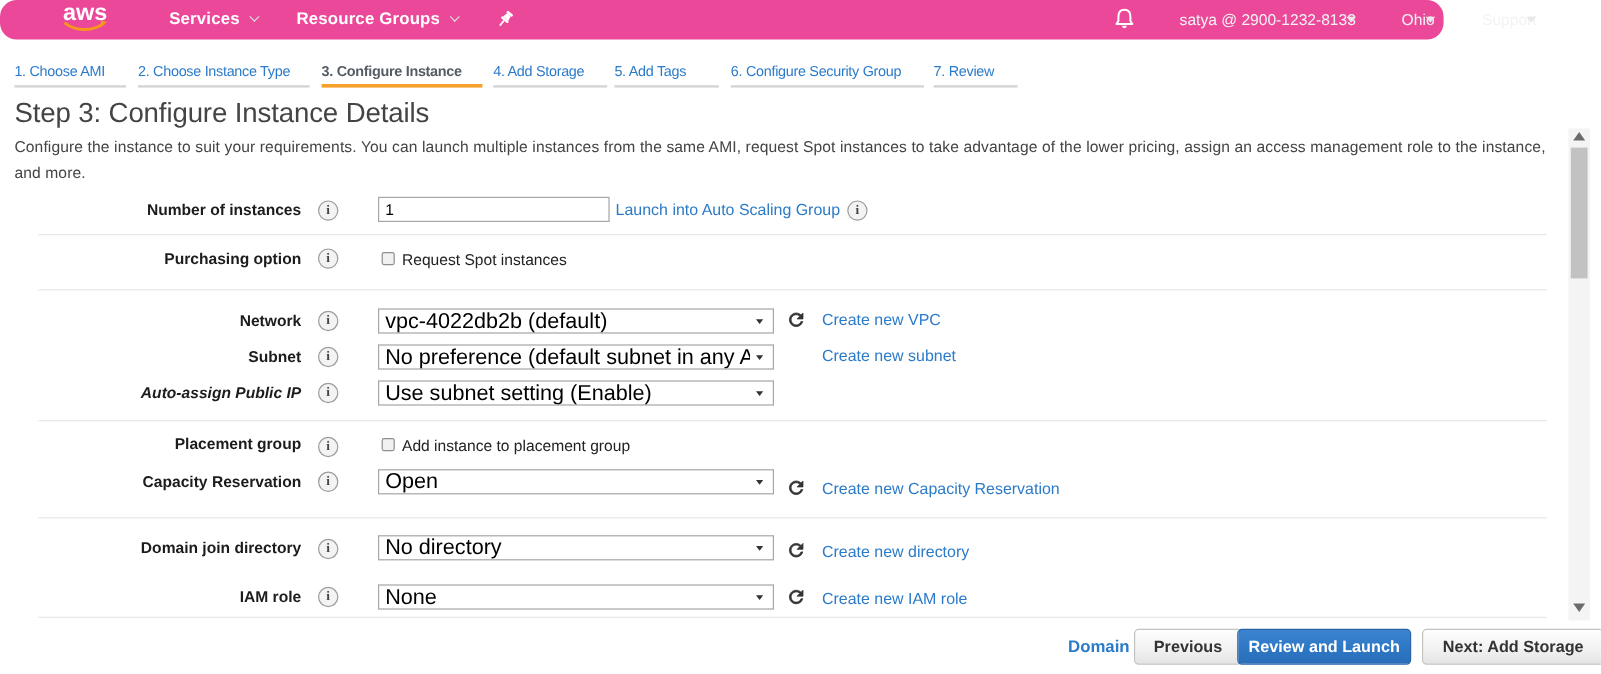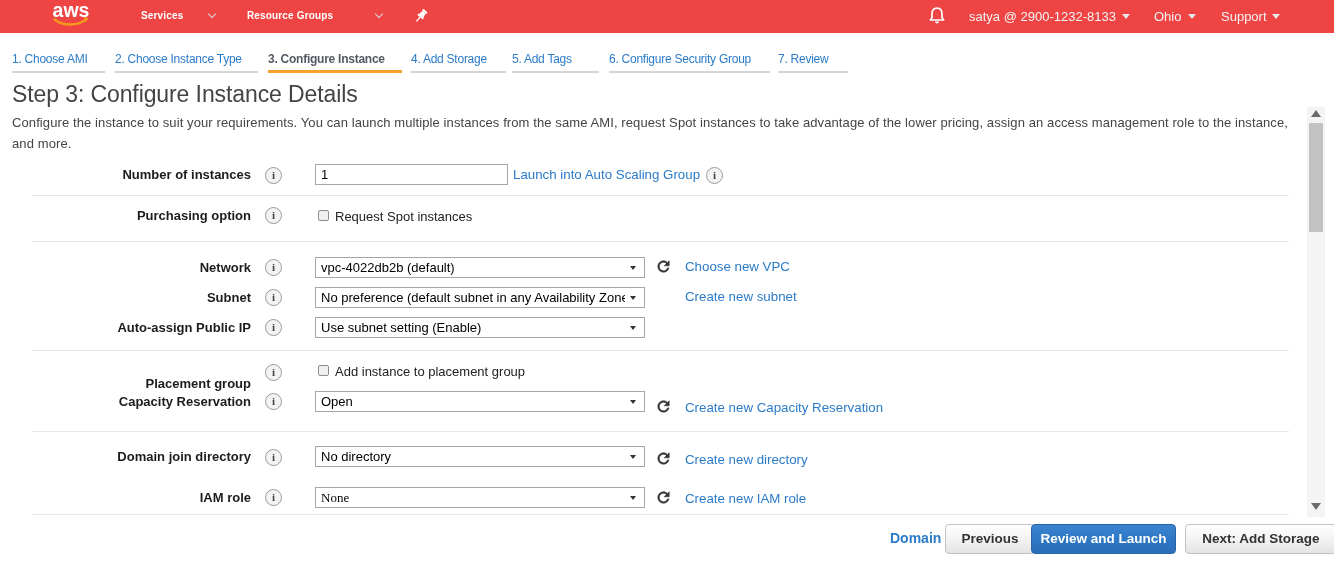--- a/index.html
+++ b/index.html
@@ -1,42 +1,42 @@
 <!DOCTYPE html>
 <html><head>
 <meta charset="utf-8">
 <style>
 * { margin:0; padding:0; box-sizing:border-box; }
 html,body { width:1334px; height:562px; overflow:hidden; background:#fff;
   font-family:"Liberation Sans", sans-serif; position:relative; }
 .abs { position:absolute; }
 
 
-#nav { position:absolute; left:0; top:0; width:1334px; height:33px; background:#ef4444; }
-#nav .navtxt { position:absolute; color:#fff; font-size:10px; font-weight:bold; top:8px; line-height:15px; letter-spacing:0.15px; }
-#nav .navtxt2 { position:absolute; color:#f3f3f3; font-size:13px; font-weight:normal; top:9px; line-height:15px; }
+#nav { position:absolute; left:0; top:0; width:1203px; height:33px; background:#ec4899;border-radius:14px; }
+#nav .navtxt { position:absolute; color:#fff; font-size:14px; font-weight:bold; top:8px; line-height:15px; letter-spacing:0.15px; }
+#nav .navtxt2 { position:absolute; color:#f3f3f3; font-size:13px; font-weight:normal; top:9px; line-height:15px;margin-left:14px; }
 .caret-f { position:absolute; width:0; height:0; border-left:4.5px solid transparent; border-right:4.5px solid transparent; border-top:5px solid #e8e8e8; top:14px; }
 .chev { position:absolute; width:6px; height:6px; border-right:1.8px solid #d5d9dd; border-bottom:1.8px solid #d5d9dd; transform:rotate(45deg); top:11px; }
 
 
 .tab { position:absolute; top:48px; height:25px; text-align:left; font-size:12px; letter-spacing:-0.25px; line-height:13px;
   color:#2b7bc9; border-bottom:2px solid #d5d5d5; padding-top:5px; }
 .tab.active { color:#545b64; font-weight:bold; border-bottom:3px solid #f7a12c; }
 
 
 #h1 { position:absolute; left:12px; top:79px; font-size:23px; letter-spacing:-0.1px; line-height:30px; font-weight:normal; color:#444; }
 #intro { position:absolute; left:12px; top:112px; font-size:13px; letter-spacing:0.1px; line-height:21px; color:#444; }
 
 
 .lbl { position:absolute; left:0; width:251px; text-align:right; font-size:13px; font-weight:bold; color:#1c1c1c; }
 .ico { position:absolute; width:17px; height:17px; border:1px solid #9b9b9b; border-radius:50%;
   background:#f3f3f3; color:#444; font-family:"Liberation Serif", serif; font-weight:bold;
   font-size:11px; text-align:center; line-height:15px; }
 .sel { position:absolute; left:315px; width:330px; height:21px; border:1px solid #a6a6a6; background:#fff;
-  font-size:13px; color:#000; line-height:19px; padding:0 18px 0 5px; overflow:hidden; white-space:nowrap; }
+  font-size:18px; color:#000; line-height:19px; padding:0 18px 0 5px; overflow:hidden; white-space:nowrap; }
 .sel .st { display:inline-block; max-width:304px; overflow:hidden; white-space:nowrap; vertical-align:top; }
 .sel .car { position:absolute; right:8px; top:8px; width:0; height:0;
   border-left:3.5px solid transparent; border-right:3.5px solid transparent; border-top:4.5px solid #333; }
 .inp { position:absolute; left:315px; width:193px; height:21px; border:1px solid #a6a6a6; background:#fff;
   font-size:13px; color:#000; line-height:19px; padding-left:5px; }
 .link { position:absolute; color:#2b7bc9; font-size:13.3px; }
 .cb { position:absolute; width:11px; height:11px; border:1px solid #8e8e8e; background:#f1f1f1; border-radius:2px; }
 .cbl { position:absolute; font-size:13px; color:#222; }
 .sep { position:absolute; left:32px; width:1257px; border-top:1px solid #e7e7e7; }
 .refresh { position:absolute; }
@@ -112,34 +112,34 @@
 <div class="cbl" style="left:335px; top:209px;">Request Spot instances</div>
 
 <div class="sep" style="top:241px;"></div>
 
 <div class="lbl" style="top:257px; line-height:21px;">Network</div>
 <div class="ico" style="left:265px; top:259px;">i</div>
 <div class="sel" style="top:257px;">vpc-4022db2b (default)<span class="car"></span></div>
 <svg class="refresh" style="left:655px; top:258px;" width="17" height="17" viewBox="0 0 24 24">
   <path fill="#333" stroke="#333" stroke-width="0.9" d="M17.65 6.35C16.2 4.9 14.21 4 12 4c-4.42 0-7.99 3.58-8 8s3.57 8 8 8c3.73 0 6.84-2.55 7.73-6h-2.08c-.82 2.33-3.04 4-5.65 4-3.31 0-6-2.69-6-6s2.69-6 6-6c1.66 0 3.14.69 4.22 1.78L13 11h7V4l-2.35 2.35z"></path>
 </svg>
-<a class="link" style="left:685px; top:259px;">Choose new VPC</a>
+<a class="link" style="left:685px; top:259px;">Create new VPC</a>
 
 <div class="lbl" style="top:287px; line-height:21px;">Subnet</div>
 <div class="ico" style="left:265px; top:289px;">i</div>
 <div class="sel" style="top:287px;"><span class="st">No preference (default subnet in any Availability Zone)</span><span class="car"></span></div>
 <a class="link" style="left:685px; top:289px;">Create new subnet</a>
 
-<div class="lbl" style="top:317px; line-height:21px;">Auto-assign Public IP</div>
+<div class="lbl" style="top:317px; line-height:21px;font-style:italic;">Auto-assign Public IP</div>
 <div class="ico" style="left:265px; top:319px;">i</div>
 <div class="sel" style="top:317px;">Use subnet setting (Enable)<span class="car"></span></div>
 
 <div class="sep" style="top:350px;"></div>
 
-<div class="lbl" style="top:362px; line-height:16px;margin-top:14px;">Placement group</div>
+<div class="lbl" style="top:362px; line-height:16px;">Placement group</div>
 <div class="ico" style="left:265px; top:364px;">i</div>
 <div class="cb" style="left:318px; top:365px;"></div>
 <div class="cbl" style="left:335px; top:364px;">Add instance to placement group</div>
 
 <div class="lbl" style="top:391px; line-height:21px;">Capacity Reservation</div>
 <div class="ico" style="left:265px; top:393px;">i</div>
 <div class="sel" style="top:391px;">Open<span class="car"></span></div>
 <svg class="refresh" style="left:655px; top:398px;" width="17" height="17" viewBox="0 0 24 24">
   <path fill="#333" stroke="#333" stroke-width="0.9" d="M17.65 6.35C16.2 4.9 14.21 4 12 4c-4.42 0-7.99 3.58-8 8s3.57 8 8 8c3.73 0 6.84-2.55 7.73-6h-2.08c-.82 2.33-3.04 4-5.65 4-3.31 0-6-2.69-6-6s2.69-6 6-6c1.66 0 3.14.69 4.22 1.78L13 11h7V4l-2.35 2.35z"></path>
 </svg>
@@ -150,21 +150,21 @@
 <div class="lbl" style="top:446px; line-height:21px;">Domain join directory</div>
 <div class="ico" style="left:265px; top:449px;">i</div>
 <div class="sel" style="top:446px;">No directory<span class="car"></span></div>
 <svg class="refresh" style="left:655px; top:450px;" width="17" height="17" viewBox="0 0 24 24">
   <path fill="#333" stroke="#333" stroke-width="0.9" d="M17.65 6.35C16.2 4.9 14.21 4 12 4c-4.42 0-7.99 3.58-8 8s3.57 8 8 8c3.73 0 6.84-2.55 7.73-6h-2.08c-.82 2.33-3.04 4-5.65 4-3.31 0-6-2.69-6-6s2.69-6 6-6c1.66 0 3.14.69 4.22 1.78L13 11h7V4l-2.35 2.35z"></path>
 </svg>
 <a class="link" style="left:685px; top:452px;">Create new directory</a>
 
 <div class="lbl" style="top:487px; line-height:21px;">IAM role</div>
 <div class="ico" style="left:265px; top:489px;">i</div>
-<div class="sel" style="top:487px;font-family:Liberation Serif, serif;">None<span class="car"></span></div>
+<div class="sel" style="top:487px;">None<span class="car"></span></div>
 <svg class="refresh" style="left:655px; top:489px;" width="17" height="17" viewBox="0 0 24 24">
   <path fill="#333" stroke="#333" stroke-width="0.9" d="M17.65 6.35C16.2 4.9 14.21 4 12 4c-4.42 0-7.99 3.58-8 8s3.57 8 8 8c3.73 0 6.84-2.55 7.73-6h-2.08c-.82 2.33-3.04 4-5.65 4-3.31 0-6-2.69-6-6s2.69-6 6-6c1.66 0 3.14.69 4.22 1.78L13 11h7V4l-2.35 2.35z"></path>
 </svg>
 <a class="link" style="left:685px; top:491px;">Create new IAM role</a>
 
 <div class="sep" style="top:514px;"></div>
 
 <a class="link" style="left:890px; top:530px; font-size:14px; font-weight:bold;">Domain</a>
 <div class="btn-grey" style="left:945px; top:524px; width:90px;">Previous</div>
 <div class="btn-blue" style="left:1031px; top:524px; width:145px;">Review and Launch</div>

